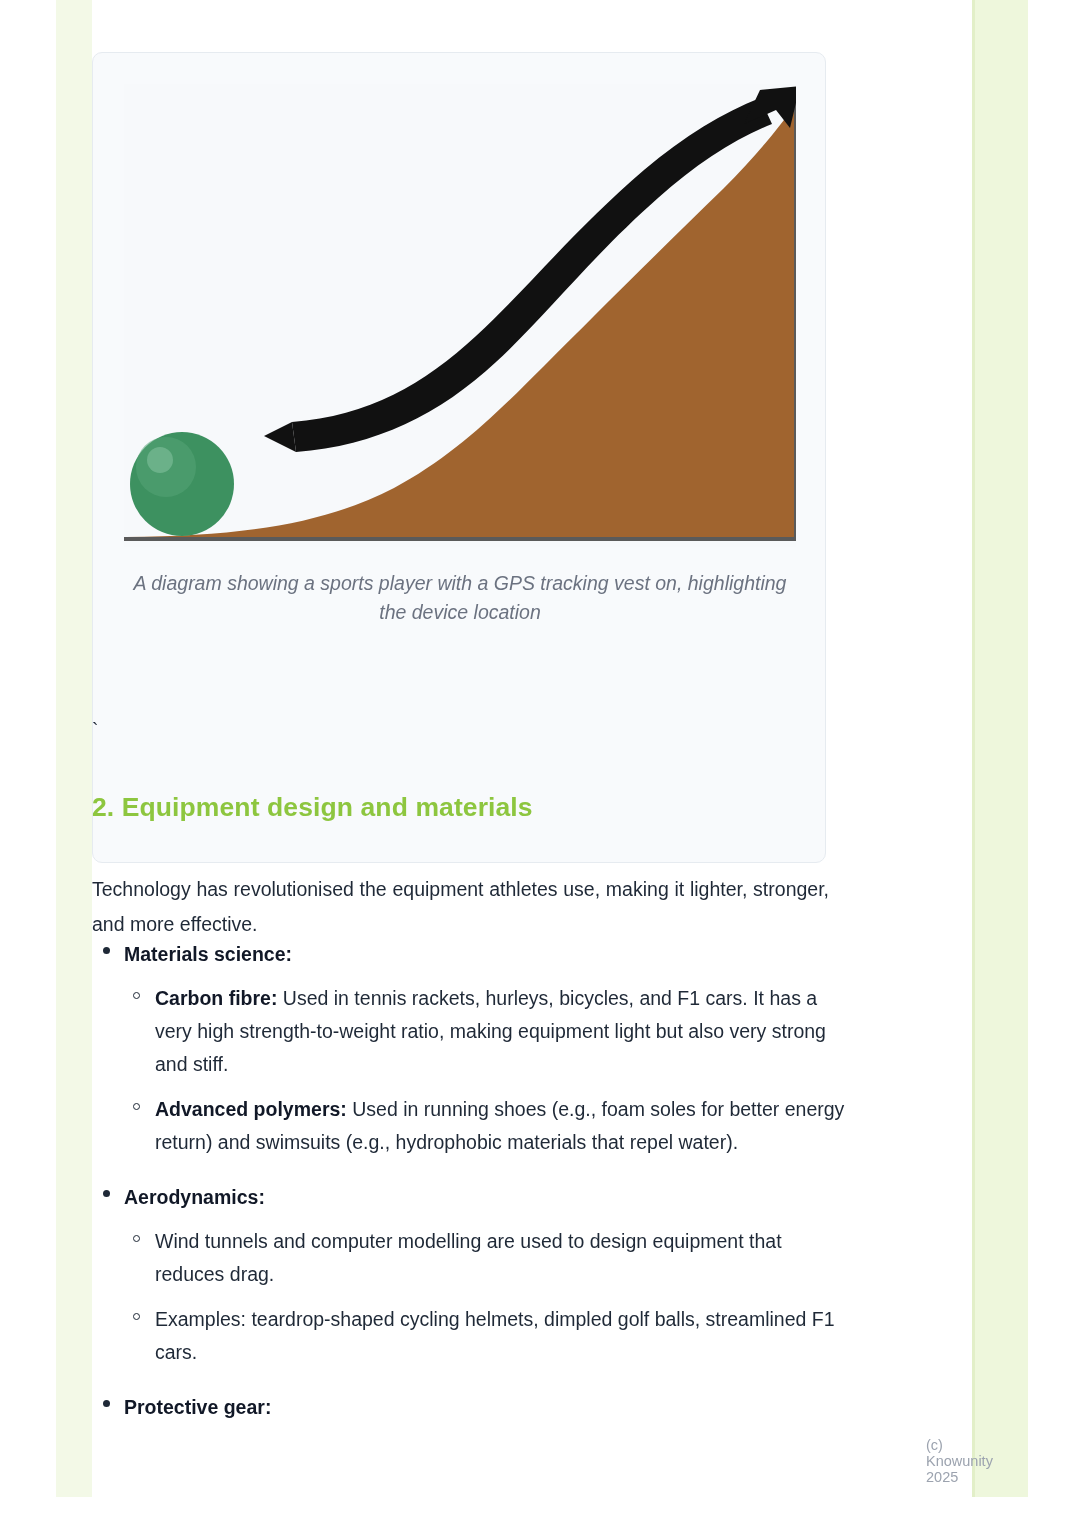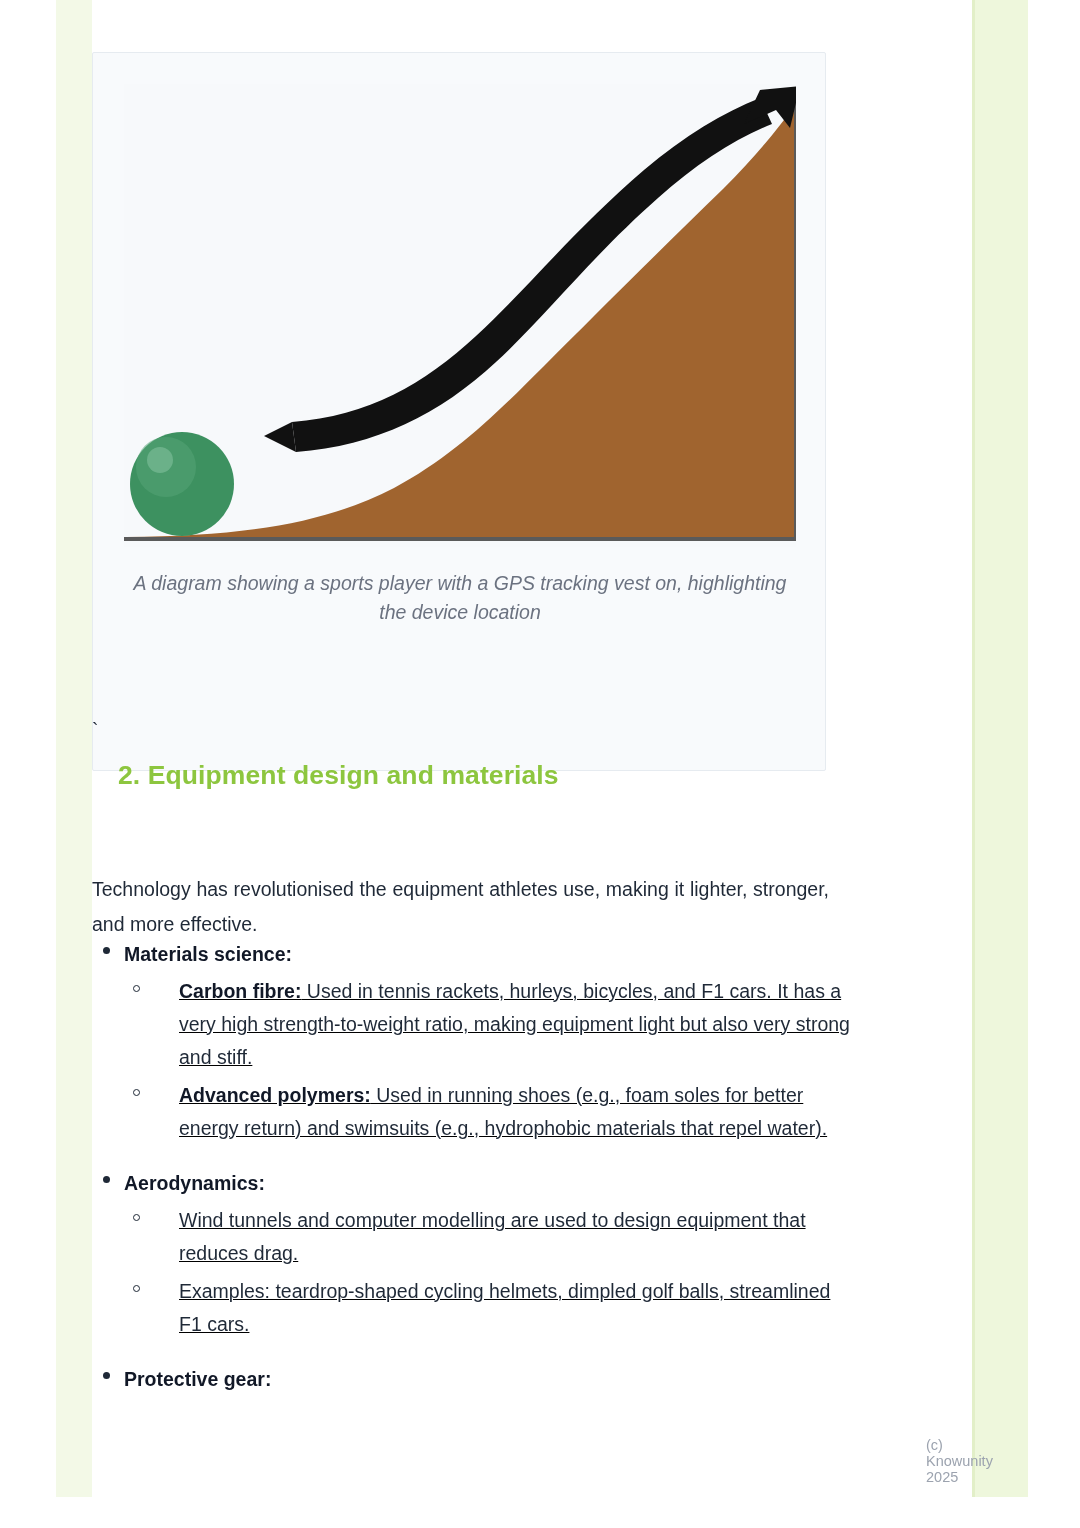--- a/index.html
+++ b/index.html
@@ -52,24 +52,24 @@
     height: 1497px;
     background: #ffffff;
   }
 
   
   .figure-card {
     position: absolute;
     left: 0px;
     top: 52px;
     width: 734px;
-    height: 719px;
+    height: 811px;
     background: #f8fafc;
     border: 1px solid #e6ebf0;
-    border-radius: 2px;
+    border-radius: 10px;
     box-sizing: border-box;
   }
   .figure-img {
     position: absolute;
     left: 31px;
     top: 31px;
     width: 672px;
     height: 463px;
     background: #f7f9fb;
     overflow: hidden;
@@ -96,26 +96,25 @@
     top: 718px;
     font-size: 19px;
     color: #1f2937;
     line-height: 24px;
   }
 
   
   .h2 {
     position: absolute;
     left: 0px;
-    top: 760px;
+    top: 792px;
     font-size: 26.5px;
     font-weight: bold;
     color: #8dc63f;
     letter-spacing: 0.1px;
-    padding-left: 26px;
   }
 
   .para {
     position: absolute;
     left: 0px;
     top: 848px;
     width: 737px;
     font-size: 19.5px;
     line-height: 35px;
     color: #1f2937;
@@ -145,23 +144,22 @@
     background: #1f2937;
   }
   .l1-label {
     font-size: 19.5px;
     line-height: 32px;
     font-weight: bold;
     color: #111827;
   }
   .l2 {
     position: relative;
-    padding-left: 87px;
-    margin-top: 5px;
-    text-decoration: underline;
+    padding-left: 63px;
+    margin-top: 12px;
   }
   .l2 > .circ {
     position: absolute;
     left: 41px;
     top: 10px;
     width: 7px;
     height: 7px;
     border-radius: 50%;
     border: 1.4px solid #1f2937;
     box-sizing: border-box;

